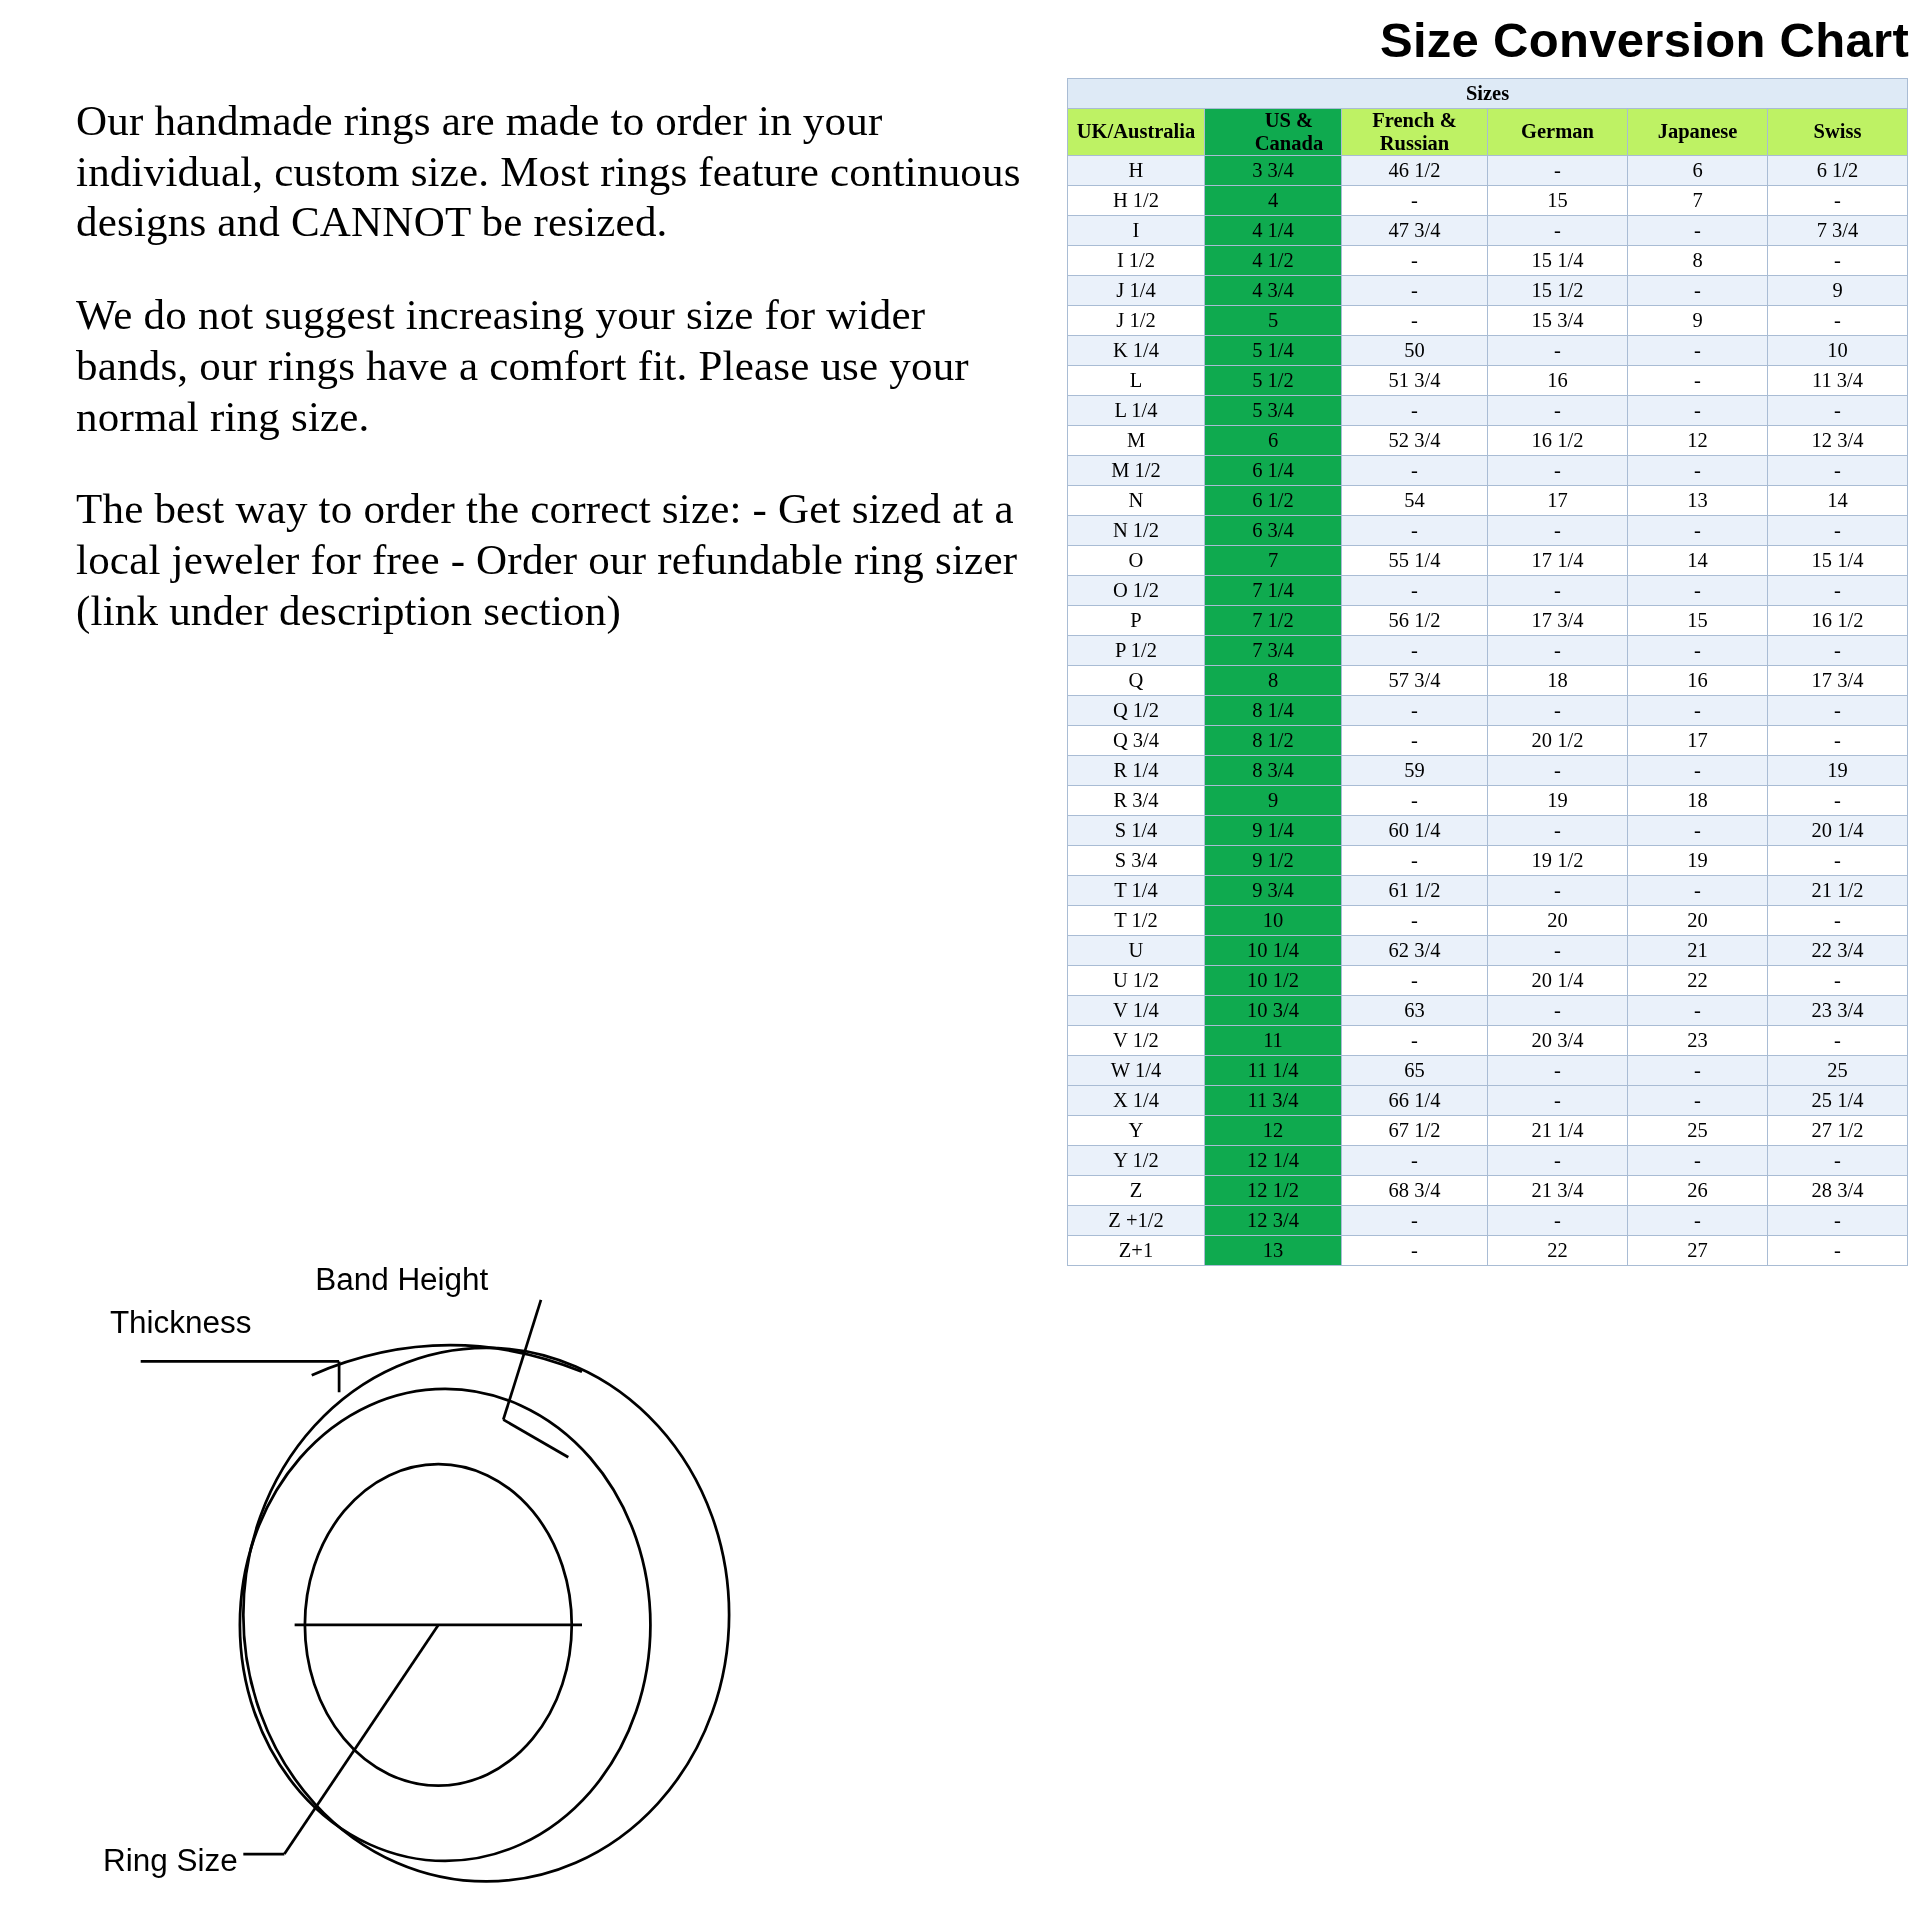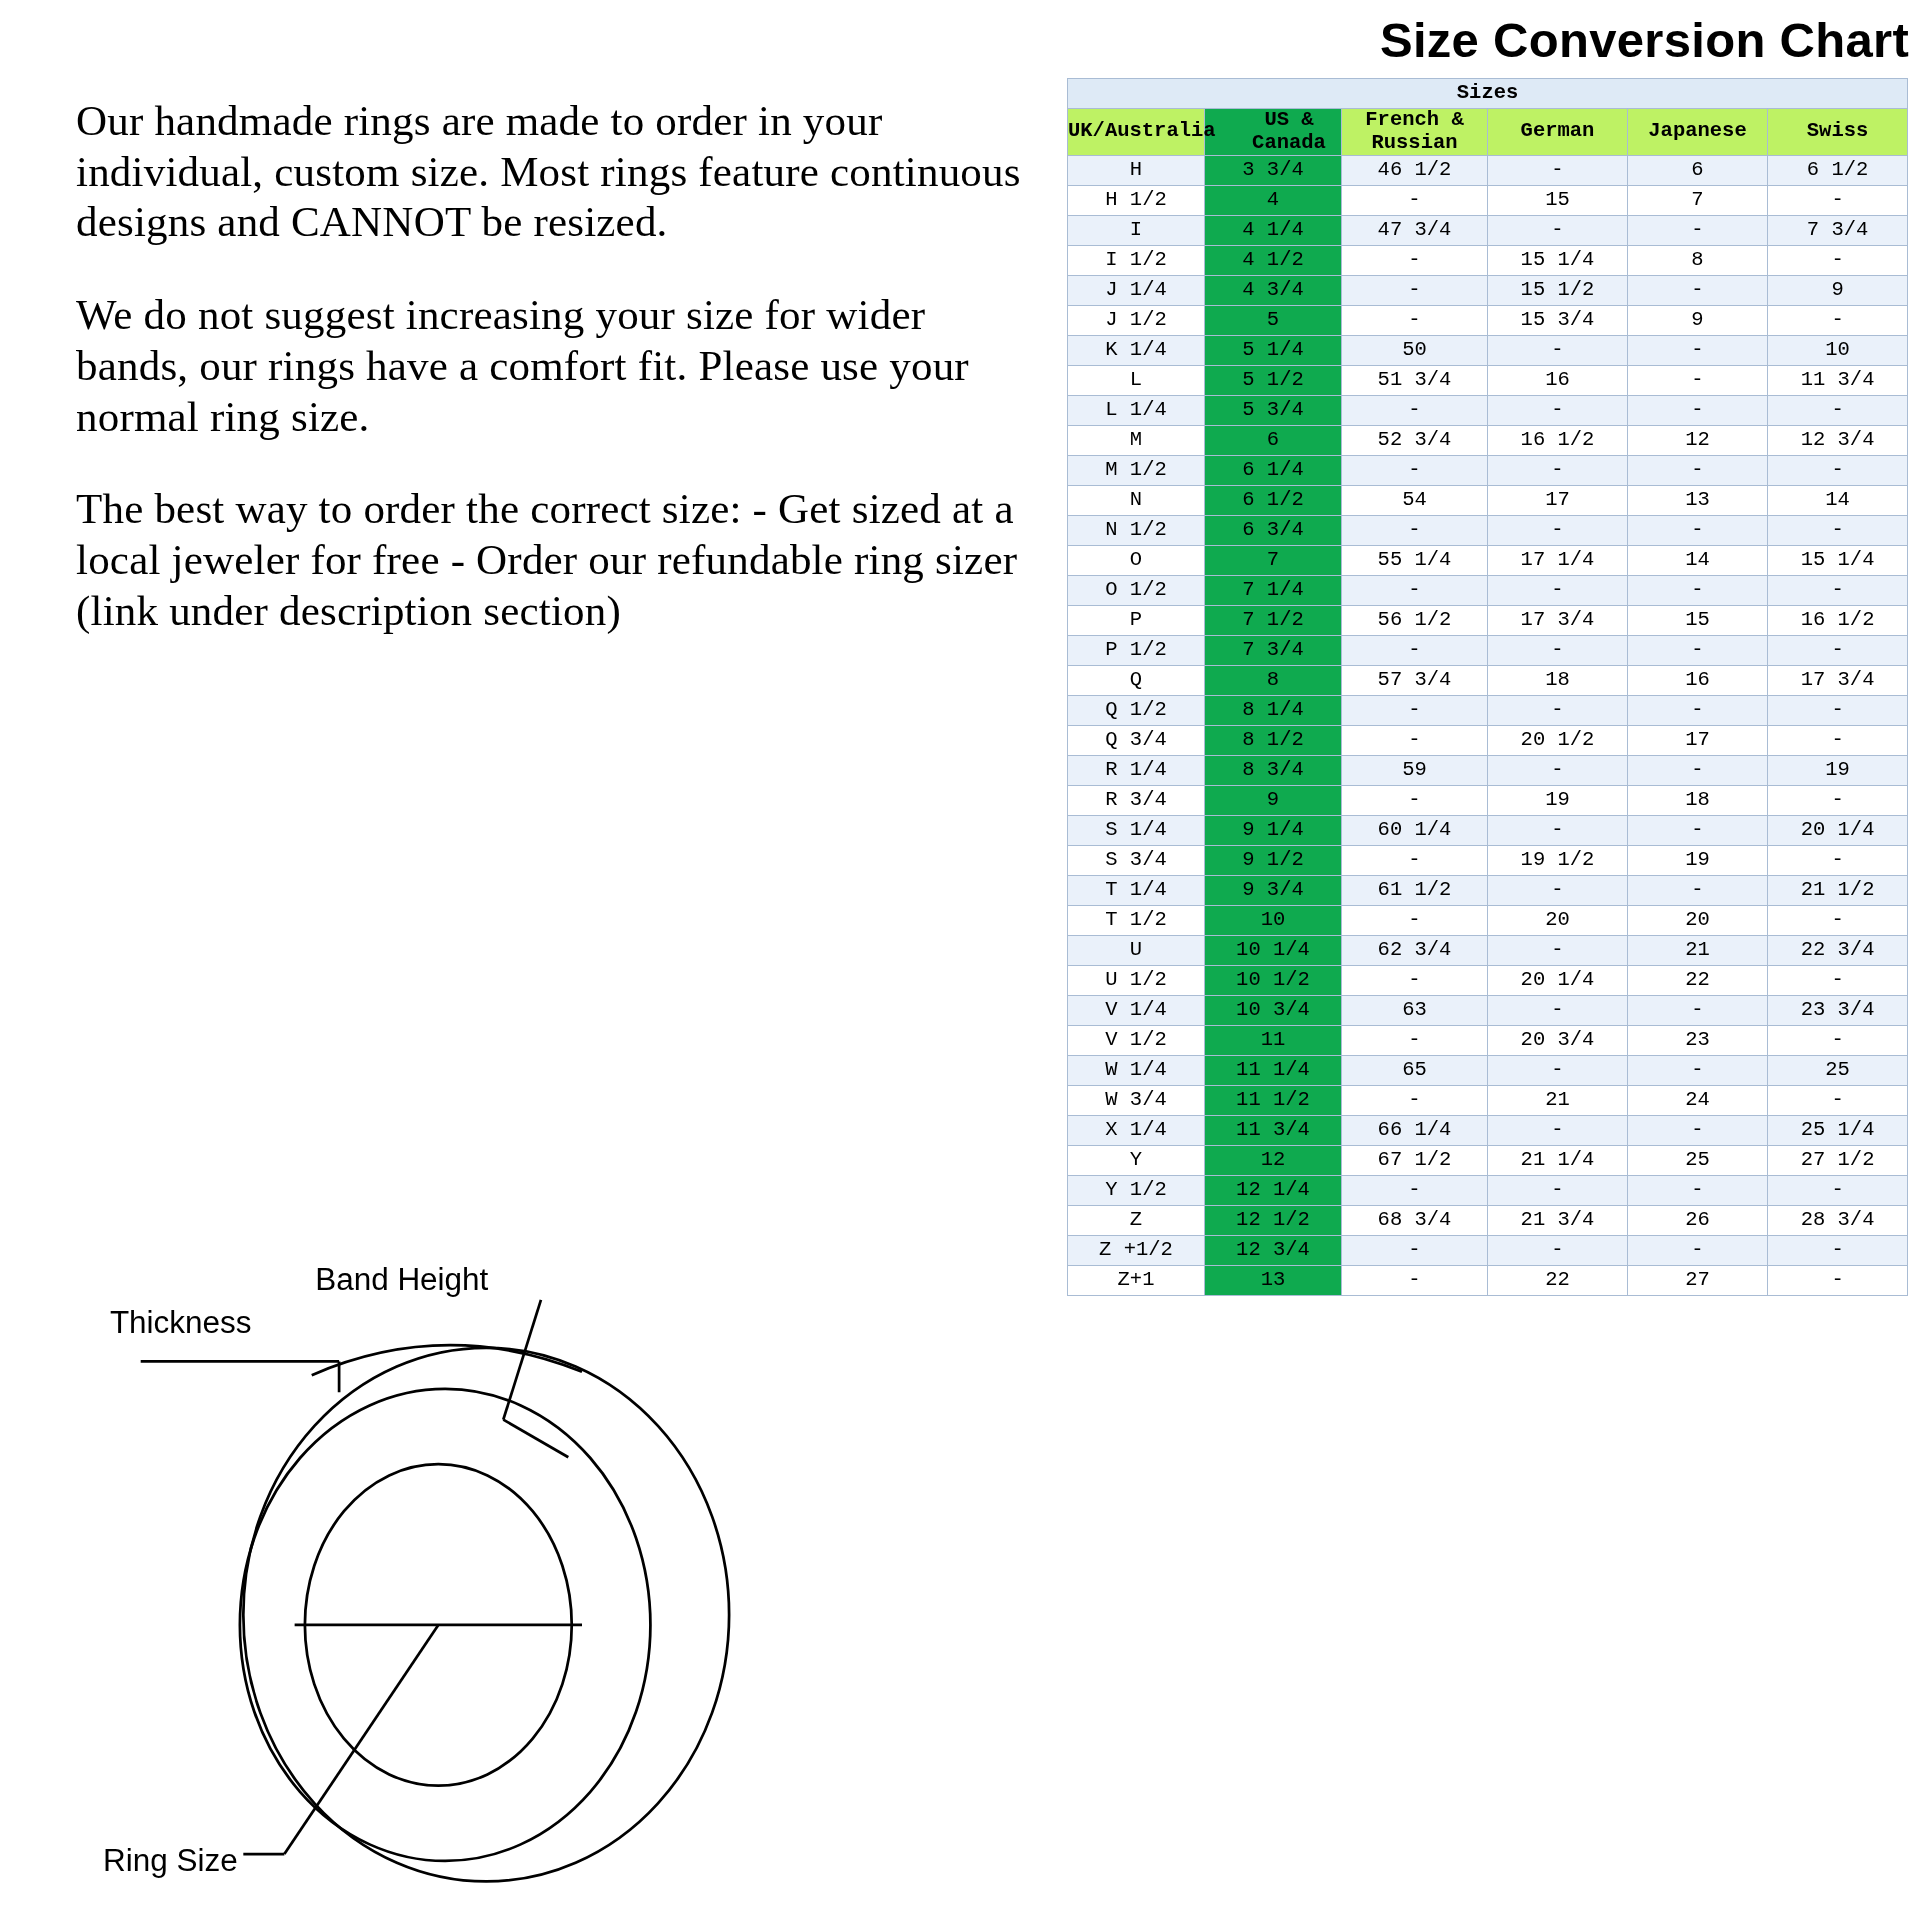--- a/index.html
+++ b/index.html
@@ -64,21 +64,21 @@
     font-size: 49px;
     color: #000000;
     text-align: right;
     margin: 0 0 9.6px 0;
     letter-spacing: 0.3px;
   }
   table.size-table {
     border-collapse: collapse;
     width: 838px;
     table-layout: fixed;
-    font-family: Liberation Mono, monospace;
+    font-family: Liberation Serif, serif;
   }
   table.size-table td, table.size-table th {
     border: 0.7px solid #a9bcd4;
     text-align: center;
     vertical-align: middle;
     font-size: 20.5px;
     color: #000000;
     padding: 0;
     height: 29px;
     line-height: 1.12;
@@ -424,28 +424,20 @@
             <td>-</td>
           </tr>
           <tr class="even">
             <td>W 1/4</td>
             <td class="green-col">11 1/4</td>
             <td>65</td>
             <td>-</td>
             <td>-</td>
             <td>25</td>
           </tr>
-          <tr class="odd">
-            <td>W 3/4</td>
-            <td class="green-col">11 1/2</td>
-            <td>-</td>
-            <td>21</td>
-            <td>24</td>
-            <td>-</td>
-          </tr>
           <tr class="even">
             <td>X 1/4</td>
             <td class="green-col">11 3/4</td>
             <td>66 1/4</td>
             <td>-</td>
             <td>-</td>
             <td>25 1/4</td>
           </tr>
           <tr class="odd">
             <td>Y</td>

